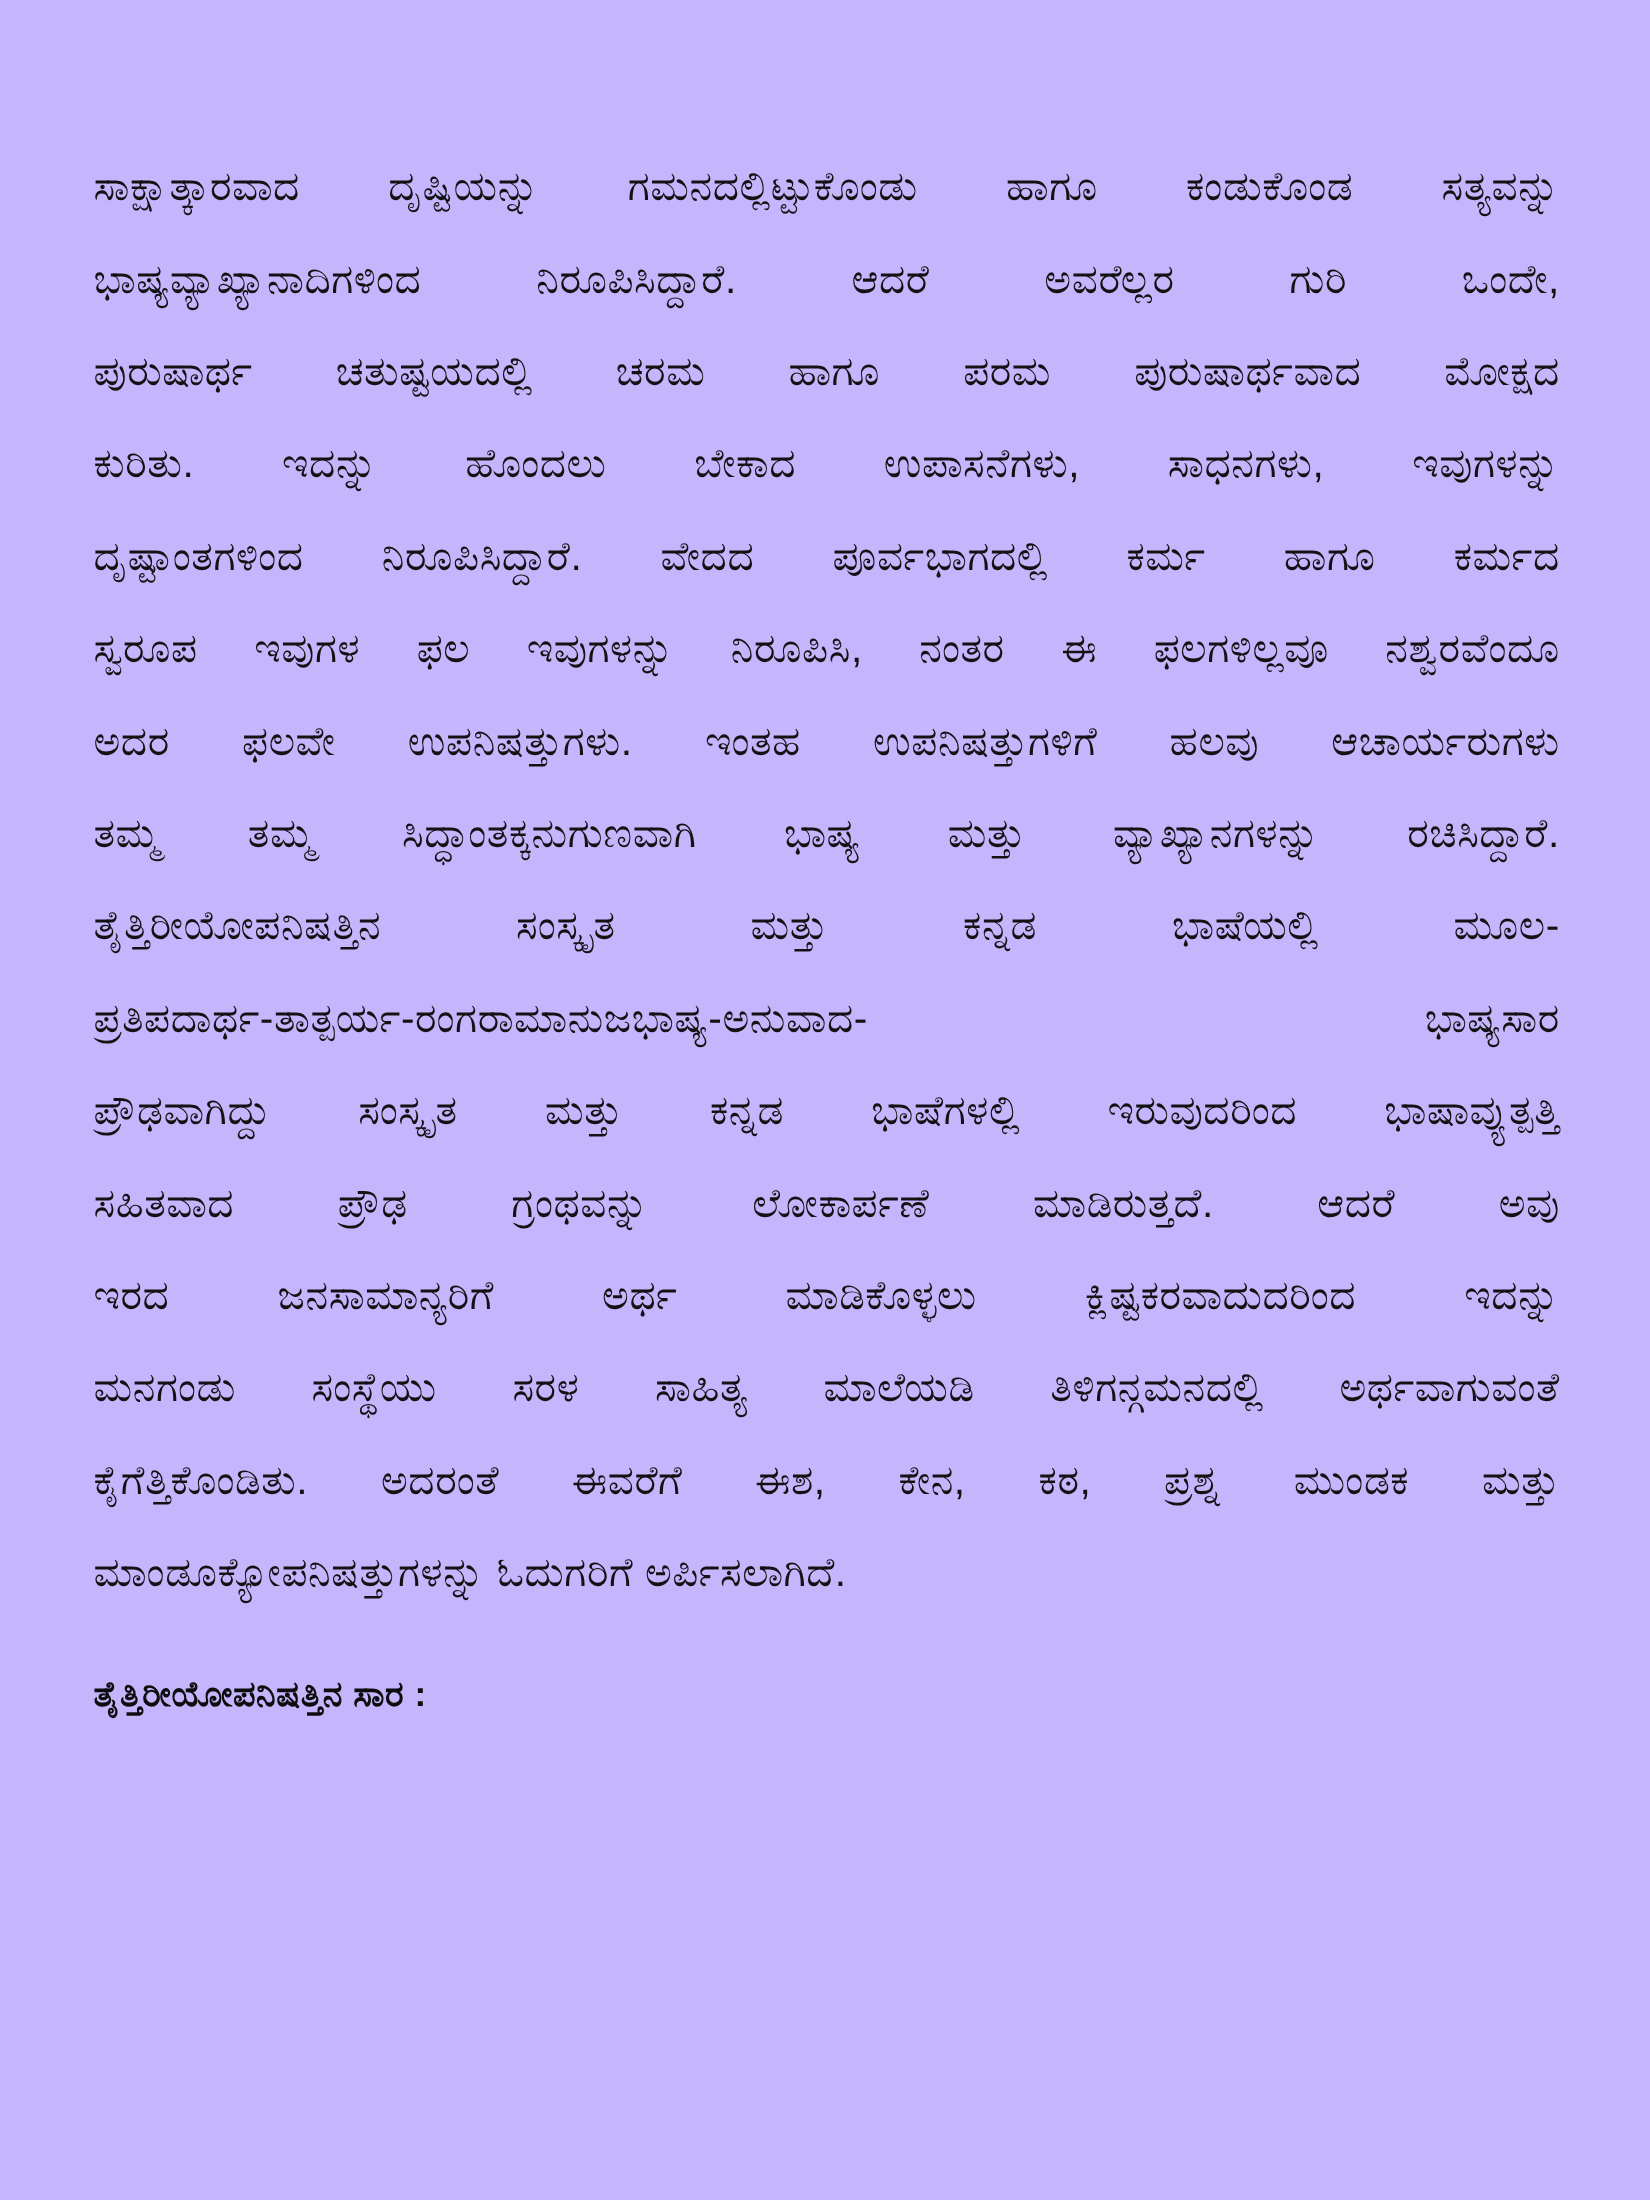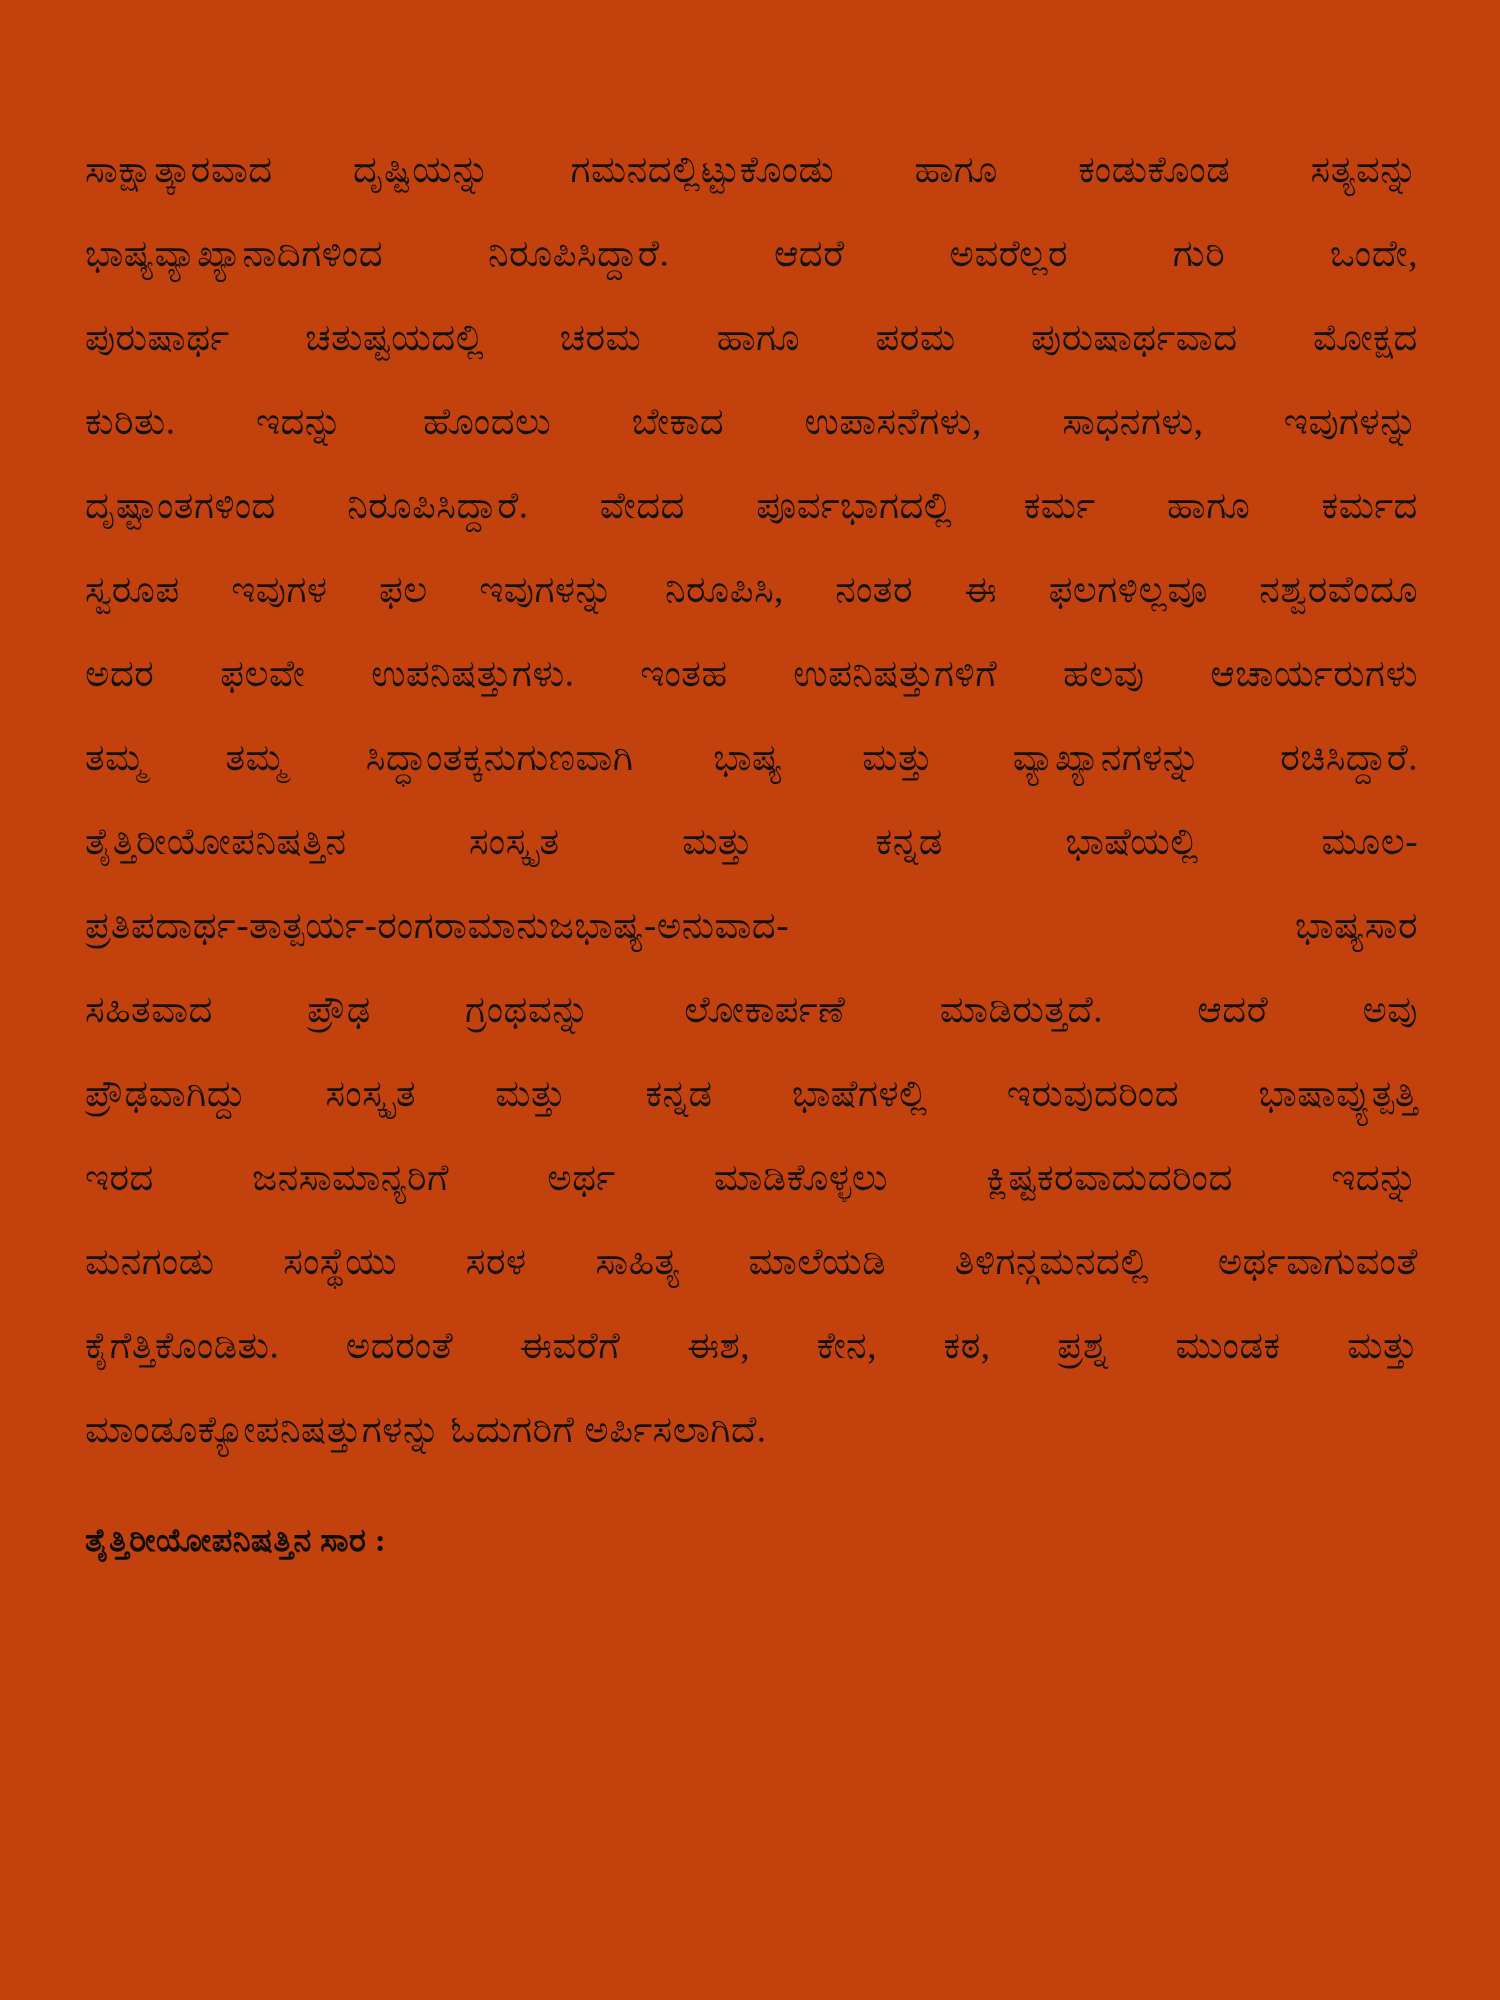--- a/index.html
+++ b/index.html
@@ -5,23 +5,23 @@
   html, body {
     margin: 0;
     padding: 0;
     background: #e8e8e8;
   }
   .page {
     position: relative;
     width: 1500px;
     height: 2000px;
     margin: 0 auto;
-    background: #c2410c;
+    background: #c4b5fd;
     color: #121212;
-    font-family: Liberation Serif, serif;
+    font-family: Liberation Sans, sans-serif;
     overflow: hidden;
   }
   .text-block {
     position: absolute;
     left: 85px;
     right: 82px;
     top: 128px;
   }
   .line {
     font-size: 37px;
@@ -54,21 +54,21 @@
     <div class="line justify">ಸಾಕ್ಷಾತ್ಕಾರವಾದ ದೃಷ್ಟಿಯನ್ನು ಗಮನದಲ್ಲಿಟ್ಟುಕೊಂಡು ಹಾಗೂ ಕಂಡುಕೊಂಡ ಸತ್ಯವನ್ನು</div>
     <div class="line justify">ಭಾಷ್ಯವ್ಯಾಖ್ಯಾನಾದಿಗಳಿಂದ ನಿರೂಪಿಸಿದ್ದಾರೆ.  ಆದರೆ ಅವರೆಲ್ಲರ ಗುರಿ ಒಂದೇ,</div>
     <div class="line justify">ಪುರುಷಾರ್ಥ ಚತುಷ್ಟಯದಲ್ಲಿ ಚರಮ ಹಾಗೂ ಪರಮ ಪುರುಷಾರ್ಥವಾದ ಮೋಕ್ಷದ</div>
     <div class="line justify">ಕುರಿತು.  ಇದನ್ನು ಹೊಂದಲು ಬೇಕಾದ ಉಪಾಸನೆಗಳು, ಸಾಧನಗಳು, ಇವುಗಳನ್ನು</div>
     <div class="line justify">ದೃಷ್ಟಾಂತಗಳಿಂದ ನಿರೂಪಿಸಿದ್ದಾರೆ. ವೇದದ ಪೂರ್ವಭಾಗದಲ್ಲಿ ಕರ್ಮ ಹಾಗೂ ಕರ್ಮದ</div>
     <div class="line justify">ಸ್ವರೂಪ ಇವುಗಳ ಫಲ ಇವುಗಳನ್ನು ನಿರೂಪಿಸಿ, ನಂತರ ಈ ಫಲಗಳಿಲ್ಲವೂ ನಶ್ವರವೆಂದೂ</div>
     <div class="line justify">ಅದರ ಫಲವೇ  ಉಪನಿಷತ್ತುಗಳು. ಇಂತಹ ಉಪನಿಷತ್ತುಗಳಿಗೆ ಹಲವು ಆಚಾರ್ಯರುಗಳು</div>
     <div class="line justify">ತಮ್ಮ ತಮ್ಮ ಸಿದ್ಧಾಂತಕ್ಕನುಗುಣವಾಗಿ ಭಾಷ್ಯ ಮತ್ತು ವ್ಯಾಖ್ಯಾನಗಳನ್ನು ರಚಿಸಿದ್ದಾರೆ.</div>
     <div class="line justify">ತೈತ್ತಿರೀಯೋಪನಿಷತ್ತಿನ ಸಂಸ್ಕೃತ ಮತ್ತು ಕನ್ನಡ ಭಾಷೆಯಲ್ಲಿ ಮೂಲ-</div>
     <div class="line justify">ಪ್ರತಿಪದಾರ್ಥ-ತಾತ್ಪರ್ಯ-ರಂಗರಾಮಾನುಜಭಾಷ್ಯ-ಅನುವಾದ- ಭಾಷ್ಯಸಾರ</div>
+    <div class="line justify">ಪ್ರೌಢವಾಗಿದ್ದು ಸಂಸ್ಕೃತ ಮತ್ತು ಕನ್ನಡ ಭಾಷೆಗಳಲ್ಲಿ ಇರುವುದರಿಂದ ಭಾಷಾವ್ಯುತ್ಪತ್ತಿ</div>
     <div class="line justify">ಸಹಿತವಾದ ಪ್ರೌಢ ಗ್ರಂಥವನ್ನು ಲೋಕಾರ್ಪಣೆ ಮಾಡಿರುತ್ತದೆ.  ಆದರೆ ಅವು</div>
-    <div class="line justify">ಪ್ರೌಢವಾಗಿದ್ದು ಸಂಸ್ಕೃತ ಮತ್ತು ಕನ್ನಡ ಭಾಷೆಗಳಲ್ಲಿ ಇರುವುದರಿಂದ ಭಾಷಾವ್ಯುತ್ಪತ್ತಿ</div>
     <div class="line justify">ಇರದ ಜನಸಾಮಾನ್ಯರಿಗೆ ಅರ್ಥ ಮಾಡಿಕೊಳ್ಳಲು ಕ್ಲಿಷ್ಟಕರವಾದುದರಿಂದ ಇದನ್ನು</div>
     <div class="line justify">ಮನಗಂಡು ಸಂಸ್ಥೆಯು ಸರಳ ಸಾಹಿತ್ಯ ಮಾಲೆಯಡಿ ತಿಳಿಗನ್ಗಮನದಲ್ಲಿ ಅರ್ಥವಾಗುವಂತೆ</div>
     <div class="line justify">ಕೈಗೆತ್ತಿಕೊಂಡಿತು.  ಅದರಂತೆ ಈವರೆಗೆ ಈಶ, ಕೇನ, ಕಠ, ಪ್ರಶ್ನ ಮುಂಡಕ ಮತ್ತು</div>
     <div class="line">ಮಾಂಡೂಕ್ಯೋಪನಿಷತ್ತುಗಳನ್ನು ಓದುಗರಿಗೆ ಅರ್ಪಿಸಲಾಗಿದೆ.</div>
     <div class="section-heading">ತೈತ್ತಿರೀಯೋಪನಿಷತ್ತಿನ ಸಾರ :</div>
   </div>
 </div>
 
 </body></html>

